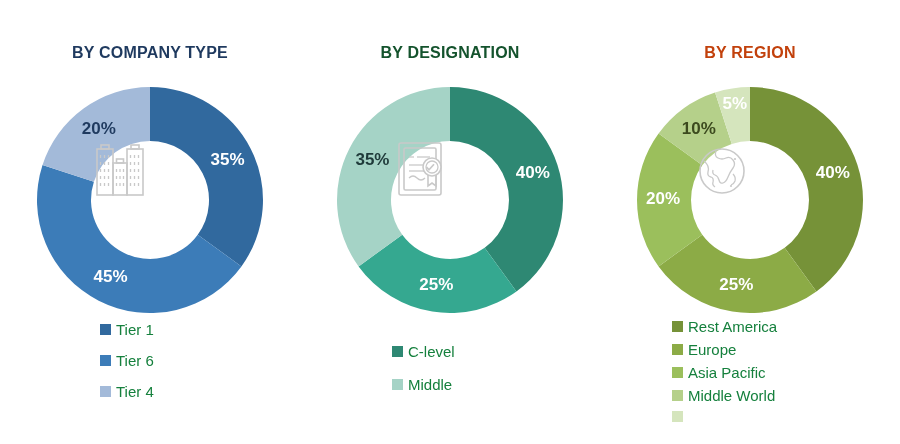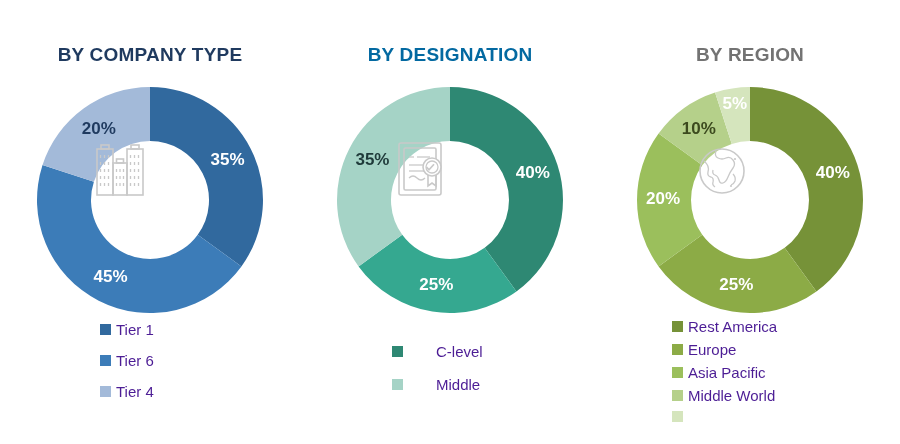--- a/index.html
+++ b/index.html
@@ -27,21 +27,21 @@
   #panel-company { left: 0px; }
   #panel-designation { left: 300px; }
   #panel-region { left: 600px; }
 
   .panel-title {
     position: absolute;
     top: 44px;
     left: 0;
     width: 300px;
     text-align: center;
-    font-size: 19px;
+    font-size: 16px;
     font-weight: bold;
     letter-spacing: 0.2px;
     white-space: nowrap;
   }
 
   .donut-wrap {
     position: absolute;
     top: 85px;
     left: 0;
     width: 300px;
@@ -75,29 +75,29 @@
     line-height: 1;
   }
   .legend-swatch {
     width: 11px;
     height: 11px;
     flex: 0 0 11px;
     margin-right: 5px;
   }
   .legend-text {
     font-size: 15px;
-    color: #4c1d95;
+    color: #15803d;
     white-space: nowrap;
   }
 
   
   #legend-company { top: 322px; padding-left: 100px; }
   #legend-company .legend-row { margin-bottom: 16px; }
   #legend-designation { top: 344px; padding-left: 92px; }
-  #legend-designation .legend-row { margin-bottom: 18px; gap: 28px; }
+  #legend-designation .legend-row { margin-bottom: 18px; }
   #legend-region { top: 319px; padding-left: 72px; }
   #legend-region .legend-row { margin-bottom: 8px; }
 </style>
 </head>
 <body>
 
 <div class="board">
 
   <div class="panel" id="panel-company">
     <div class="panel-title" style="color: rgb(31, 58, 95);">BY COMPANY TYPE</div>
@@ -175,21 +175,21 @@
           <span class="legend-text">Tier 6</span>
         </div>
         <div class="legend-row">
           <span class="legend-swatch" style="background: rgb(163, 186, 217);"></span>
           <span class="legend-text">Tier 4</span>
         </div>
       </div>
   </div>
 
   <div class="panel" id="panel-designation">
-    <div class="panel-title" style="color: #0369a1;">BY DESIGNATION</div>
+    <div class="panel-title" style="color: #14532d;">BY DESIGNATION</div>
     <div class="donut-wrap">
       <svg class="donut-svg" id="svg-designation" width="240" height="230" viewBox="0 0 240 230">
           <path d="M 120 2 A 113 113 0 0 1 186.41973350904948 206.41892036436906
           L 154.67932988525592 162.7320026681219 A 59 59 0 0 0 120 56 Z" fill="#2E8873"></path>
           <text x="202.74191691767834" y="88.11552148937957" class="slice-label" fill="#FFFFFF">40%</text>
           <path d="M 186.41973350904948 206.41892036436906 A 113 113 0 0 1 28.581079635630957 181.41973350904948
           L 72.2679973318781 149.67932988525592 A 59 59 0 0 0 154.67932988525592 162.7320026681219 Z" fill="#35A890"></path>
           <text x="106.39020154149992" y="200.928885631777" class="slice-label" fill="#FFFFFF">25%</text>
           <path d="M 28.581079635630957 181.41973350904948 A 113 113 0 0 1 119.99999999999999 2
           L 119.99999999999999 56 A 59 59 0 0 0 72.2679973318781 149.67932988525592 Z" fill="#A5D3C6"></path>
@@ -217,21 +217,21 @@
           <span class="legend-text">C-level</span>
         </div>
         <div class="legend-row">
           <span class="legend-swatch" style="background: rgb(165, 211, 198);"></span>
           <span class="legend-text">Middle</span>
         </div>
       </div>
   </div>
 
   <div class="panel" id="panel-region">
-    <div class="panel-title" style="color: #737373;">BY REGION</div>
+    <div class="panel-title" style="color: #c2410c;">BY REGION</div>
     <div class="donut-wrap">
       <svg class="donut-svg" id="svg-region" width="240" height="230" viewBox="0 0 240 230">
           <path d="M 120 2 A 113 113 0 0 1 186.41973350904948 206.41892036436906
           L 154.67932988525592 162.7320026681219 A 59 59 0 0 0 120 56 Z" fill="#769238"></path>
           <text x="202.74191691767834" y="88.11552148937957" class="slice-label" fill="#FFFFFF">40%</text>
           <path d="M 186.41973350904948 206.41892036436906 A 113 113 0 0 1 28.581079635630957 181.41973350904948
           L 72.2679973318781 149.67932988525592 A 59 59 0 0 0 154.67932988525592 162.7320026681219 Z" fill="#8CAB46"></path>
           <text x="106.39020154149992" y="200.928885631777" class="slice-label" fill="#FFFFFF">25%</text>
           <path d="M 28.581079635630957 181.41973350904948 A 113 113 0 0 1 28.58107963563093 48.58026649095055
           L 72.26799733187809 80.32067011474409 A 59 59 0 0 0 72.2679973318781 149.67932988525592 Z" fill="#9BBF5C"></path>

